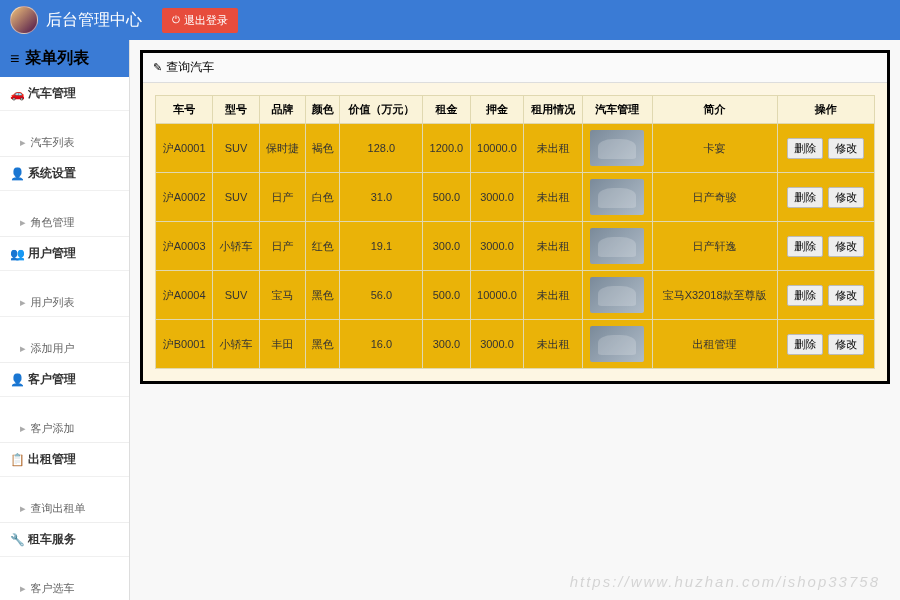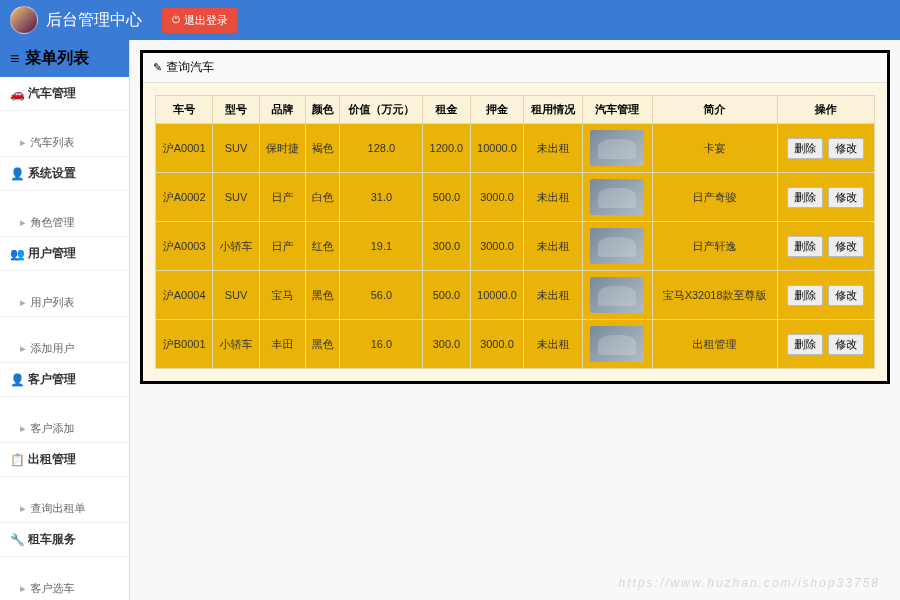--- a/index.html
+++ b/index.html
@@ -23,21 +23,21 @@
 .panel-header { padding: 6px 10px; border-bottom: 1px solid #ddd; background: #fafafa; font-size: 12px; display: flex; align-items: center; gap: 4px; }
 .panel-header::before { content: "✎"; font-size: 11px; }
 .panel-body { padding: 12px; background: #fdf6e3; }
 table { width: 100%; border-collapse: collapse; background: #eab308; }
 th, td { border: 1px solid #e0d8b0; padding: 6px 4px; text-align: center; font-size: 11px; }
 th { background: #faf3d9; font-weight: bold; }
 td { color: #333; }
 .car-img-box { width: 54px; height: 36px; margin: 0 auto; background: linear-gradient(135deg,#7a8a9a,#b0bcc8); border-radius: 2px; position: relative; }
 .car-img-box::after { content:""; position:absolute; inset:25% 15% 20% 15%; background: rgba(255,255,255,0.2); border-radius: 40% 40% 10% 10%; }
 .btn-sm { background: #eee; border: 1px solid #bbb; padding: 2px 6px; font-size: 11px; cursor: pointer; border-radius: 2px; margin: 0 1px; }
-.watermark { position: fixed; bottom: 10px; right: 20px; font-size: 12px; color: rgba(0,0,0,0.15); font-style: italic; letter-spacing: 2px; pointer-events: none; }
+.watermark { position: fixed; bottom: 10px; right: 20px; font-size: 15px; color: rgba(0,0,0,0.15); font-style: italic; letter-spacing: 2px; pointer-events: none; }
 .sidebar::-webkit-scrollbar { width: 6px; }
 .sidebar::-webkit-scrollbar-thumb { background: #ccc; }
 </style>
 </head>
 <body>
 
 <div class="header">
   <div class="avatar"></div>
   <div class="title">后台管理中心</div>
   <button class="logout-btn">退出登录</button>

